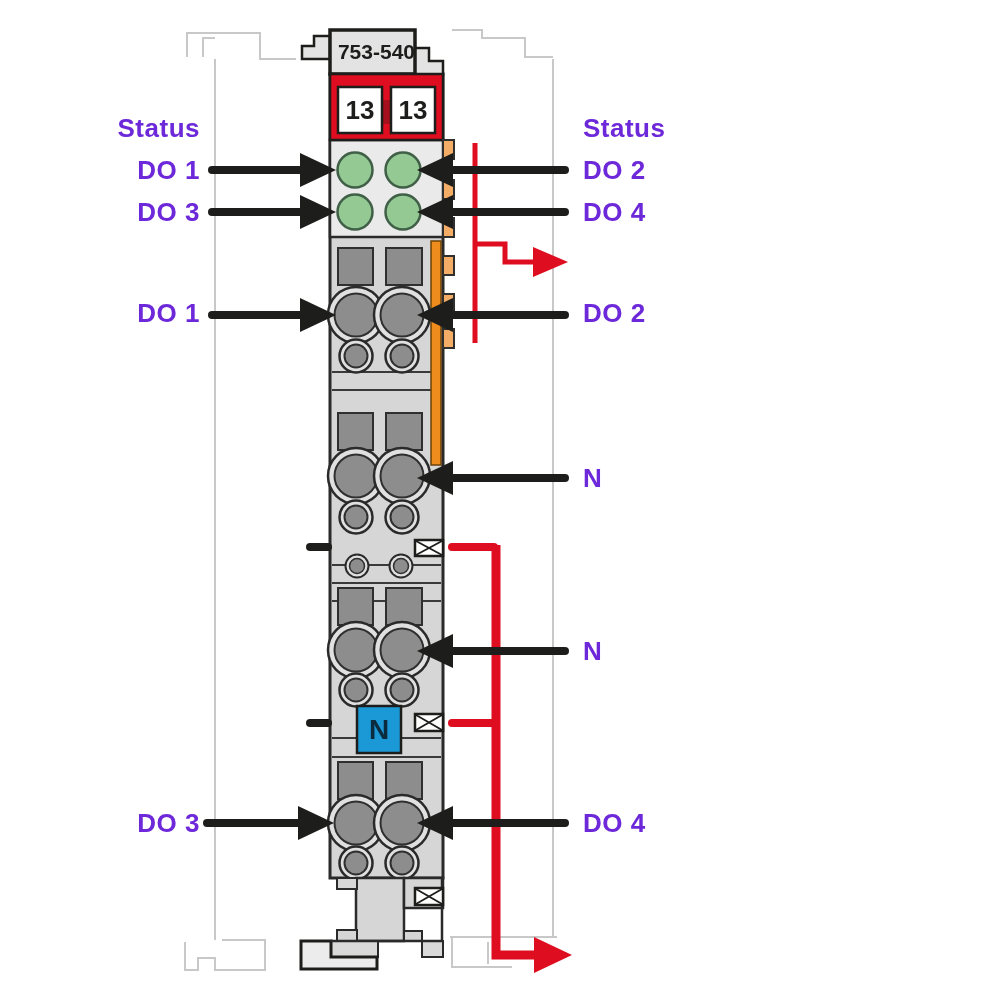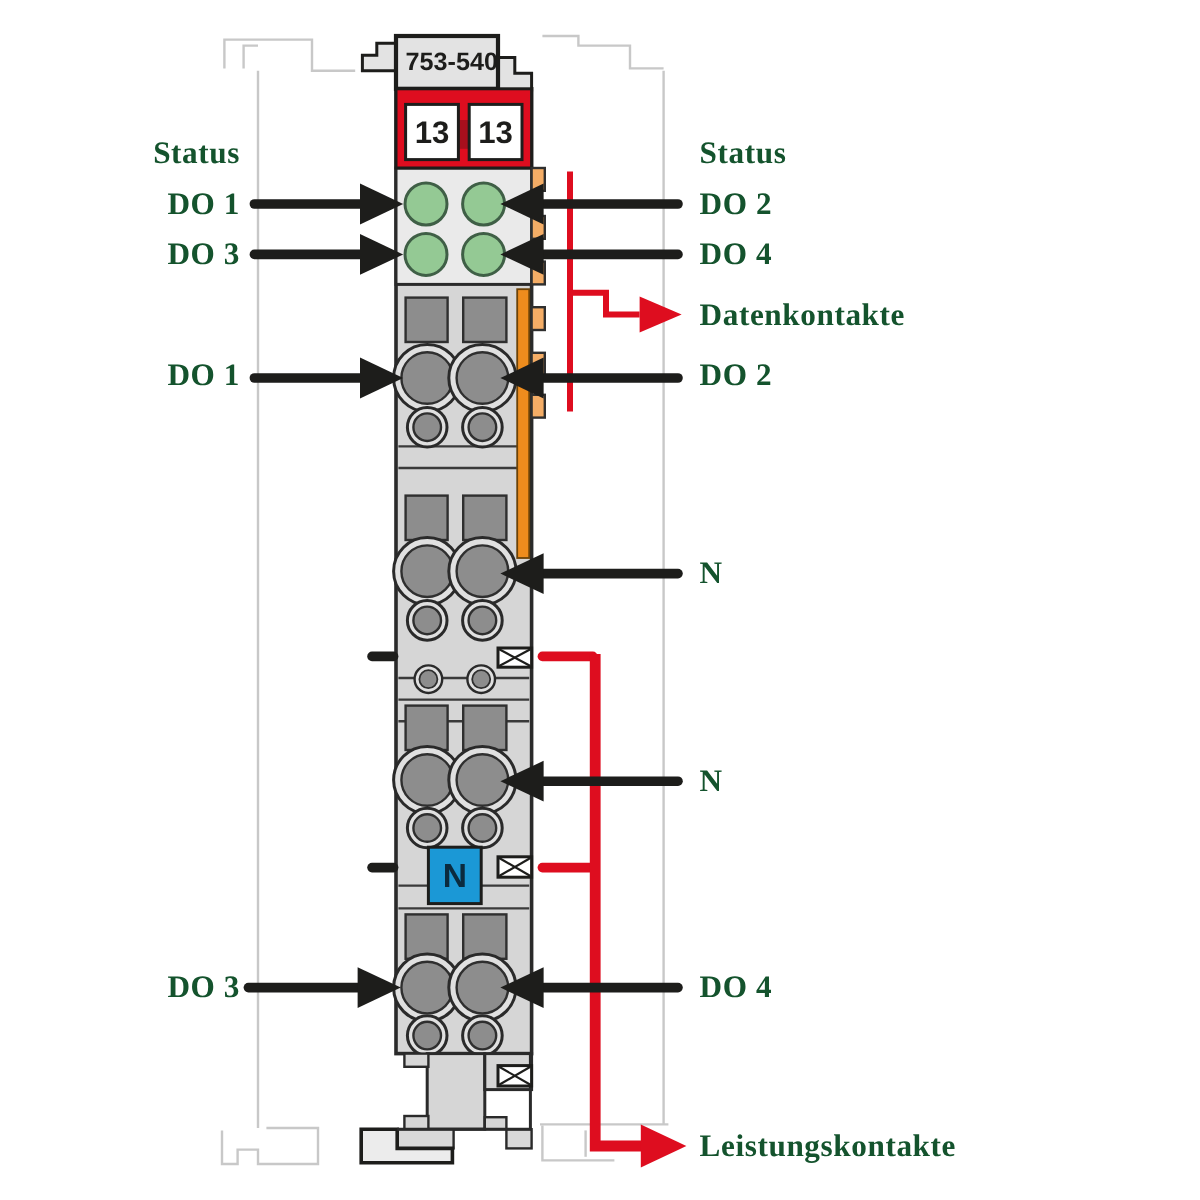--- a/index.html
+++ b/index.html
@@ -1,20 +1,20 @@
 <!DOCTYPE html>
 <html><head>
 <meta charset="utf-8">
 <style>
   html,body{margin:0;padding:0;background:#ffffff;}
   #stage{position:relative;width:1000px;height:1000px;background:#ffffff;overflow:hidden;
          font-family:"Liberation Sans",sans-serif;}
   #drawing{position:absolute;left:0;top:0;z-index:1;}
-  .lbl{position:absolute;font-weight:700;font-size:26px;color:#14532d;letter-spacing:.5px;
-       height:32px;line-height:32px;white-space:nowrap;z-index:2;font-family:Liberation Serif, serif;}
+  .lbl{position:absolute;font-weight:700;font-size:26px;color:#6d28d9;letter-spacing:.5px;
+       height:32px;line-height:32px;white-space:nowrap;z-index:2;}
   .lbl-left{left:0;width:200px;text-align:right;}
   .lbl-right{left:583px;text-align:left;}
   .part-no{position:absolute;left:330px;top:31px;width:85px;height:42px;line-height:42px;
            text-align:right;font-weight:700;font-size:21px;color:#1d1d1b;z-index:2;}
   .term{position:absolute;top:87px;width:44px;height:46px;line-height:46px;text-align:center;
         font-weight:700;font-size:26px;color:#1d1d1b;z-index:2;}
   .led-letter{position:absolute;width:14px;height:14px;line-height:14px;text-align:center;
         font-weight:700;font-size:13px;color:#b5b5b5;z-index:0;}
   .n-label{position:absolute;left:357px;top:706px;width:44px;height:47px;line-height:47px;
         text-align:center;font-weight:700;font-size:28px;color:#0b2b3f;z-index:2;}
@@ -240,19 +240,17 @@
 
   <div class="lbl lbl-left" style="top:112px">Status</div>
   <div class="lbl lbl-left" style="top:154px">DO 1</div>
   <div class="lbl lbl-left" style="top:196px">DO 3</div>
   <div class="lbl lbl-left" style="top:297px">DO 1</div>
   <div class="lbl lbl-left" style="top:807px">DO 3</div>
 
   <div class="lbl lbl-right" style="top:112px">Status</div>
   <div class="lbl lbl-right" style="top:154px">DO 2</div>
   <div class="lbl lbl-right" style="top:196px">DO 4</div>
-  <div class="lbl lbl-right" style="top:247px">Datenkontakte</div>
   <div class="lbl lbl-right" style="top:297px">DO 2</div>
   <div class="lbl lbl-right" style="top:462px">N</div>
   <div class="lbl lbl-right" style="top:635px">N</div>
   <div class="lbl lbl-right" style="top:807px">DO 4</div>
-  <div class="lbl lbl-right" style="top:939px">Leistungskontakte</div>
 </div>
 
 </body></html>

